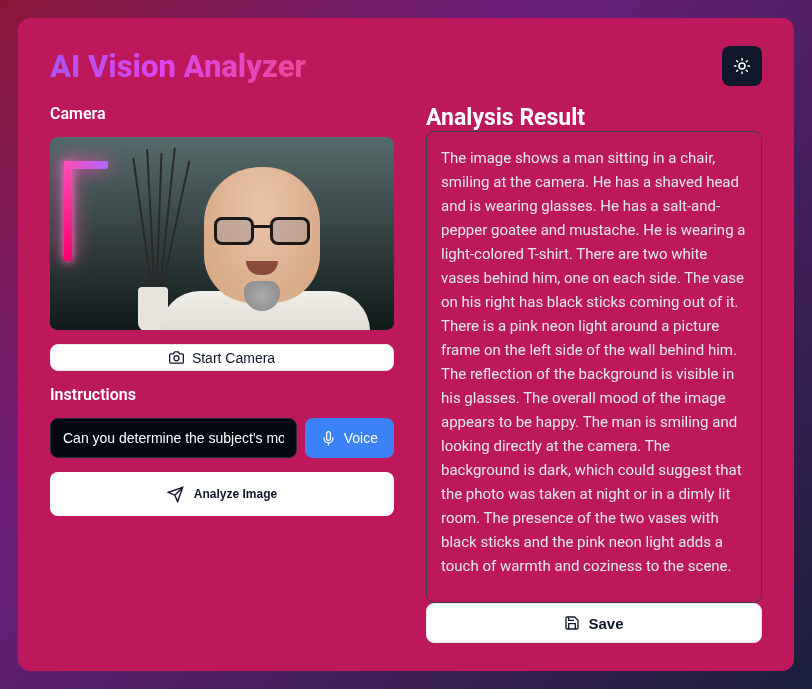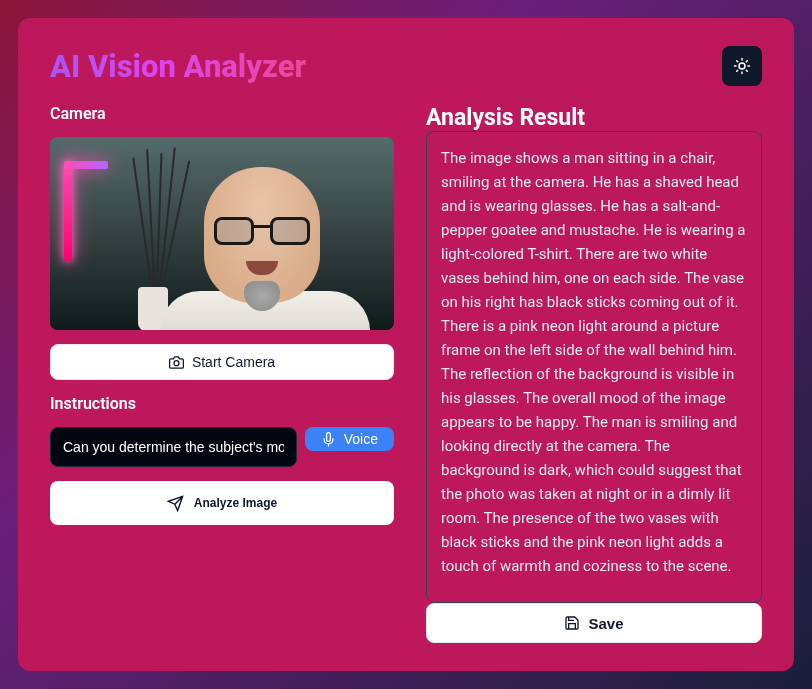--- a/index.html
+++ b/index.html
@@ -46,31 +46,31 @@
 .lens.r{right:0}
 .bridge{position:absolute;left:40px;top:8px;width:16px;height:3px;background:#1a1a1a}
 .goatee{position:absolute;left:194px;top:144px;width:36px;height:30px;
   background:radial-gradient(ellipse,#aaa,#888);border-radius:10px 10px 18px 18px}
 .mouth{position:absolute;left:196px;top:124px;width:32px;height:14px;
   background:#8b4a3a;border-radius:0 0 16px 16px}
 .shirt{position:absolute;left:110px;top:154px;width:210px;height:60px;
   background:linear-gradient(180deg,#f0eee8,#d8d4cc);border-radius:40px 40px 0 0}
 .btn-row{display:flex;gap:8px}
 .btn{
-  flex:1;height:36px;background:#fff;border:1px solid #e5e7eb;border-radius:8px;
+  flex:1;height:27px;background:#fff;border:1px solid #e5e7eb;border-radius:8px;
   display:flex;align-items:center;justify-content:center;gap:8px;cursor:pointer;
   font-size:14px;font-weight:500;color:#0f172a;
 }
 .input-row{display:flex;gap:8px}
 .text-input{
   flex:1;height:40px;background:#030712;border:1px solid #1e293b;border-radius:8px;
   padding:0 12px;color:#fff;font-size:14px;
 }
 .voice-btn{
-  height:24px;padding:0 16px;background:#3b82f6;border:none;border-radius:8px;
+  height:40px;padding:0 16px;background:#3b82f6;border:none;border-radius:8px;
   display:flex;align-items:center;gap:8px;cursor:pointer;color:#fff;font-size:14px;font-weight:500;
 }
 .analyze{
   height:44px;background:#fff;border:none;border-radius:8px;
   display:flex;align-items:center;justify-content:center;gap:10px;cursor:pointer;
   font-size:12px;font-weight:600;color:#0f172a;
 }
 .result{
   flex:1;background:transparent;border:1px solid #334155;border-radius:8px;
   padding:14px;color:#e2e8f0;font-size:15px;line-height:1.6;overflow-y:auto;

